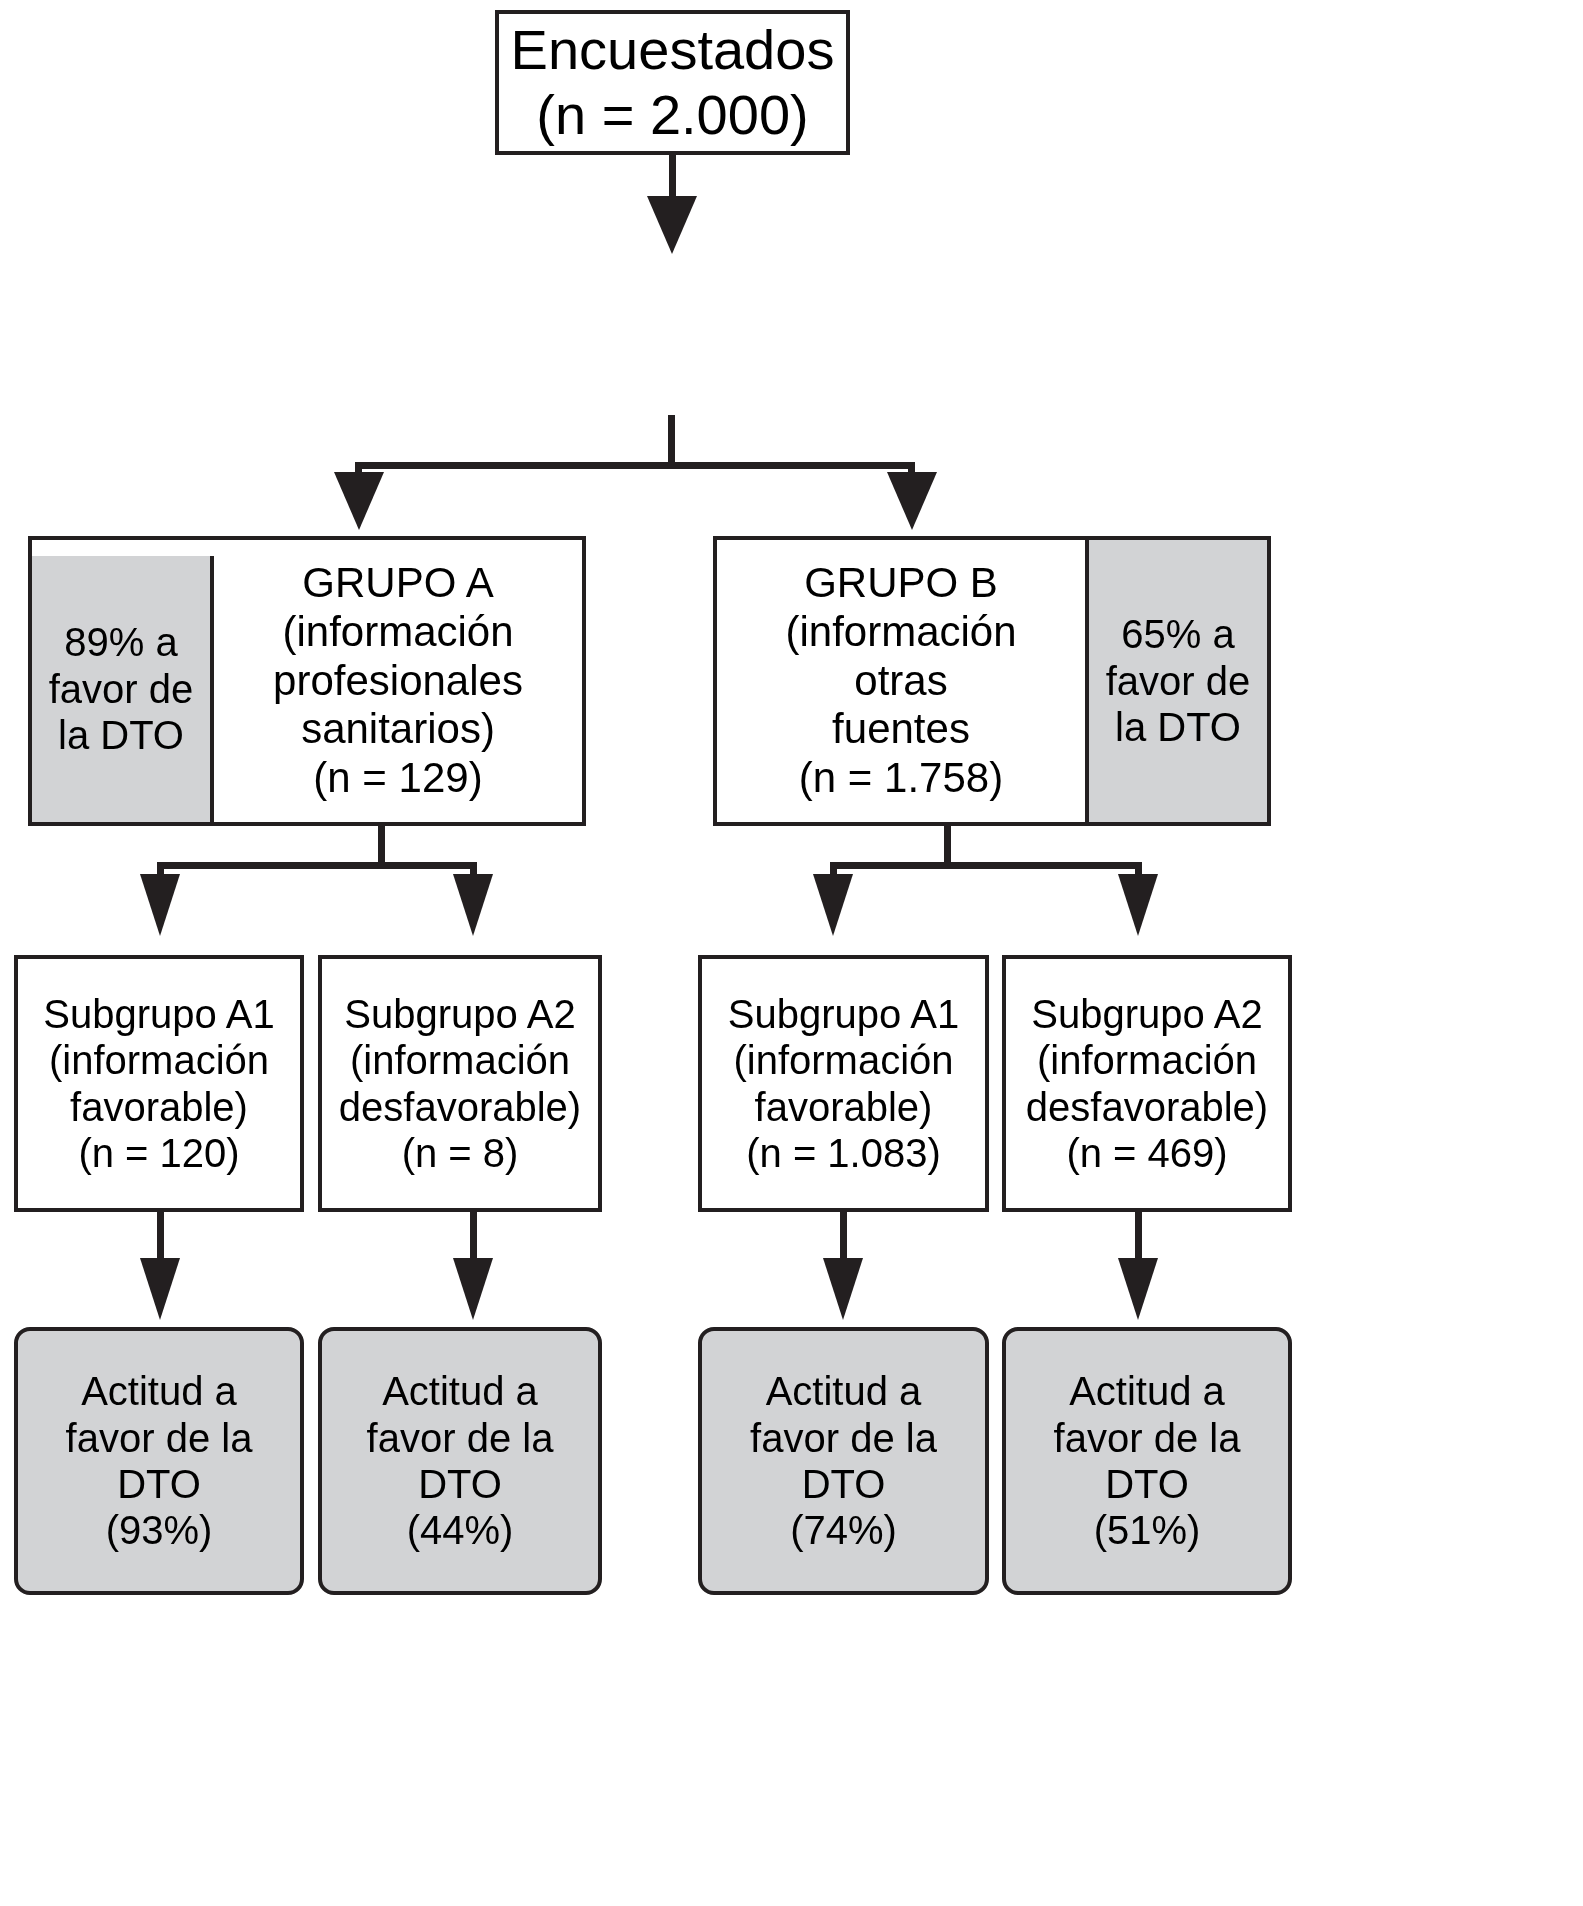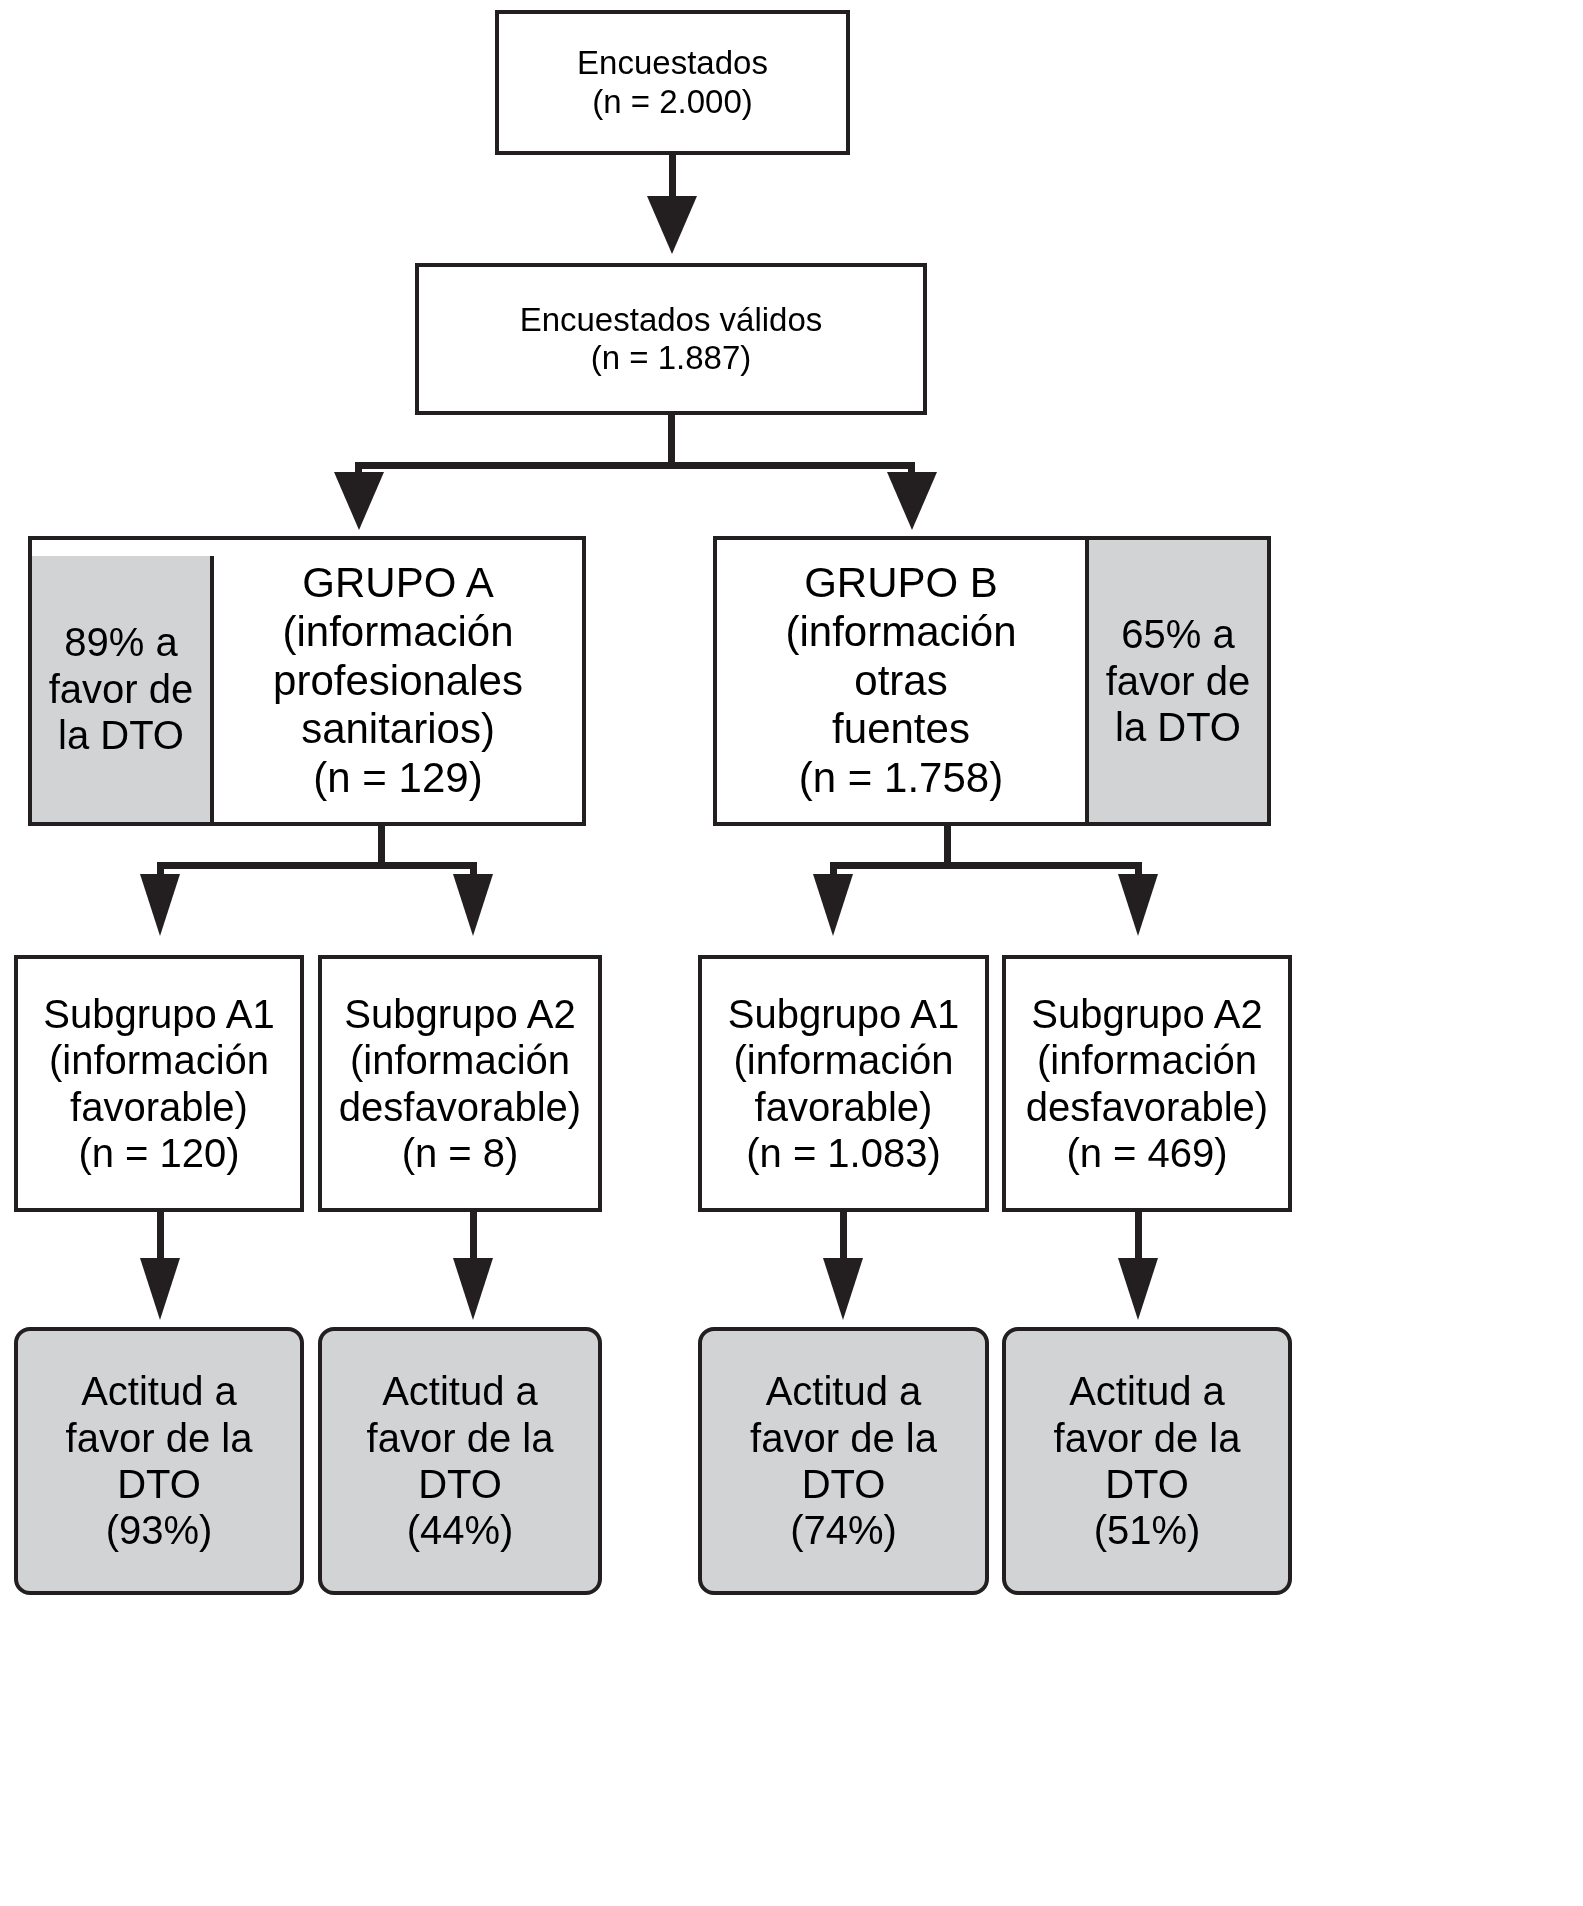--- a/index.html
+++ b/index.html
@@ -84,43 +84,39 @@
     border-right: 25px solid transparent;
     border-top: 58px solid #231f20;
   }
   .arrow.slim {
     border-left-width: 20px;
     border-right-width: 20px;
     border-top-width: 62px;
   }
 
   
-  .fs-top  { font-size: 33px; text-align: right; }
+  .fs-top  { font-size: 56px; text-align: right; }
   .fs-mid  { font-size: 42px; }
   .fs-side { font-size: 40px; }
   .fs-sub  { font-size: 40px; }
   .fs-bot  { font-size: 40px; border-radius: 16px; }
 </style>
 </head>
 <body>
 
 <div id="canvas">
 
   <div class="box fs-top" style="left:495px; top:10px; width:355px; height:145px;">
     <span class="ln">Encuestados</span>
     <span class="ln">(n = 2.000)</span>
   </div>
 
   <div class="vline" style="left:669px; top:155px; width:7px; height:55px;"></div>
   <div class="arrow" style="left:647px; top:196px;"></div>
 
-  <div class="box fs-top" style="left:415px; top:263px; width:512px; height:152px;">
-    <span class="ln">Encuestados válidos</span>
-    <span class="ln">(n = 1.887)</span>
-  </div>
 
   <div class="vline" style="left:668px; top:415px; width:7px; height:52px;"></div>
   <div class="hline" style="left:355px; top:462px; width:560px; height:7px;"></div>
   <div class="vline" style="left:355px; top:462px; width:7px; height:22px;"></div>
   <div class="vline" style="left:908px; top:462px; width:7px; height:22px;"></div>
   <div class="arrow" style="left:334px; top:472px;"></div>
   <div class="arrow" style="left:887px; top:472px;"></div>
 
   <div class="split" style="left:28px; top:536px; width:558px; height:290px;">
     <div class="side left fs-side" style="width:182px;margin-top:16px;">

